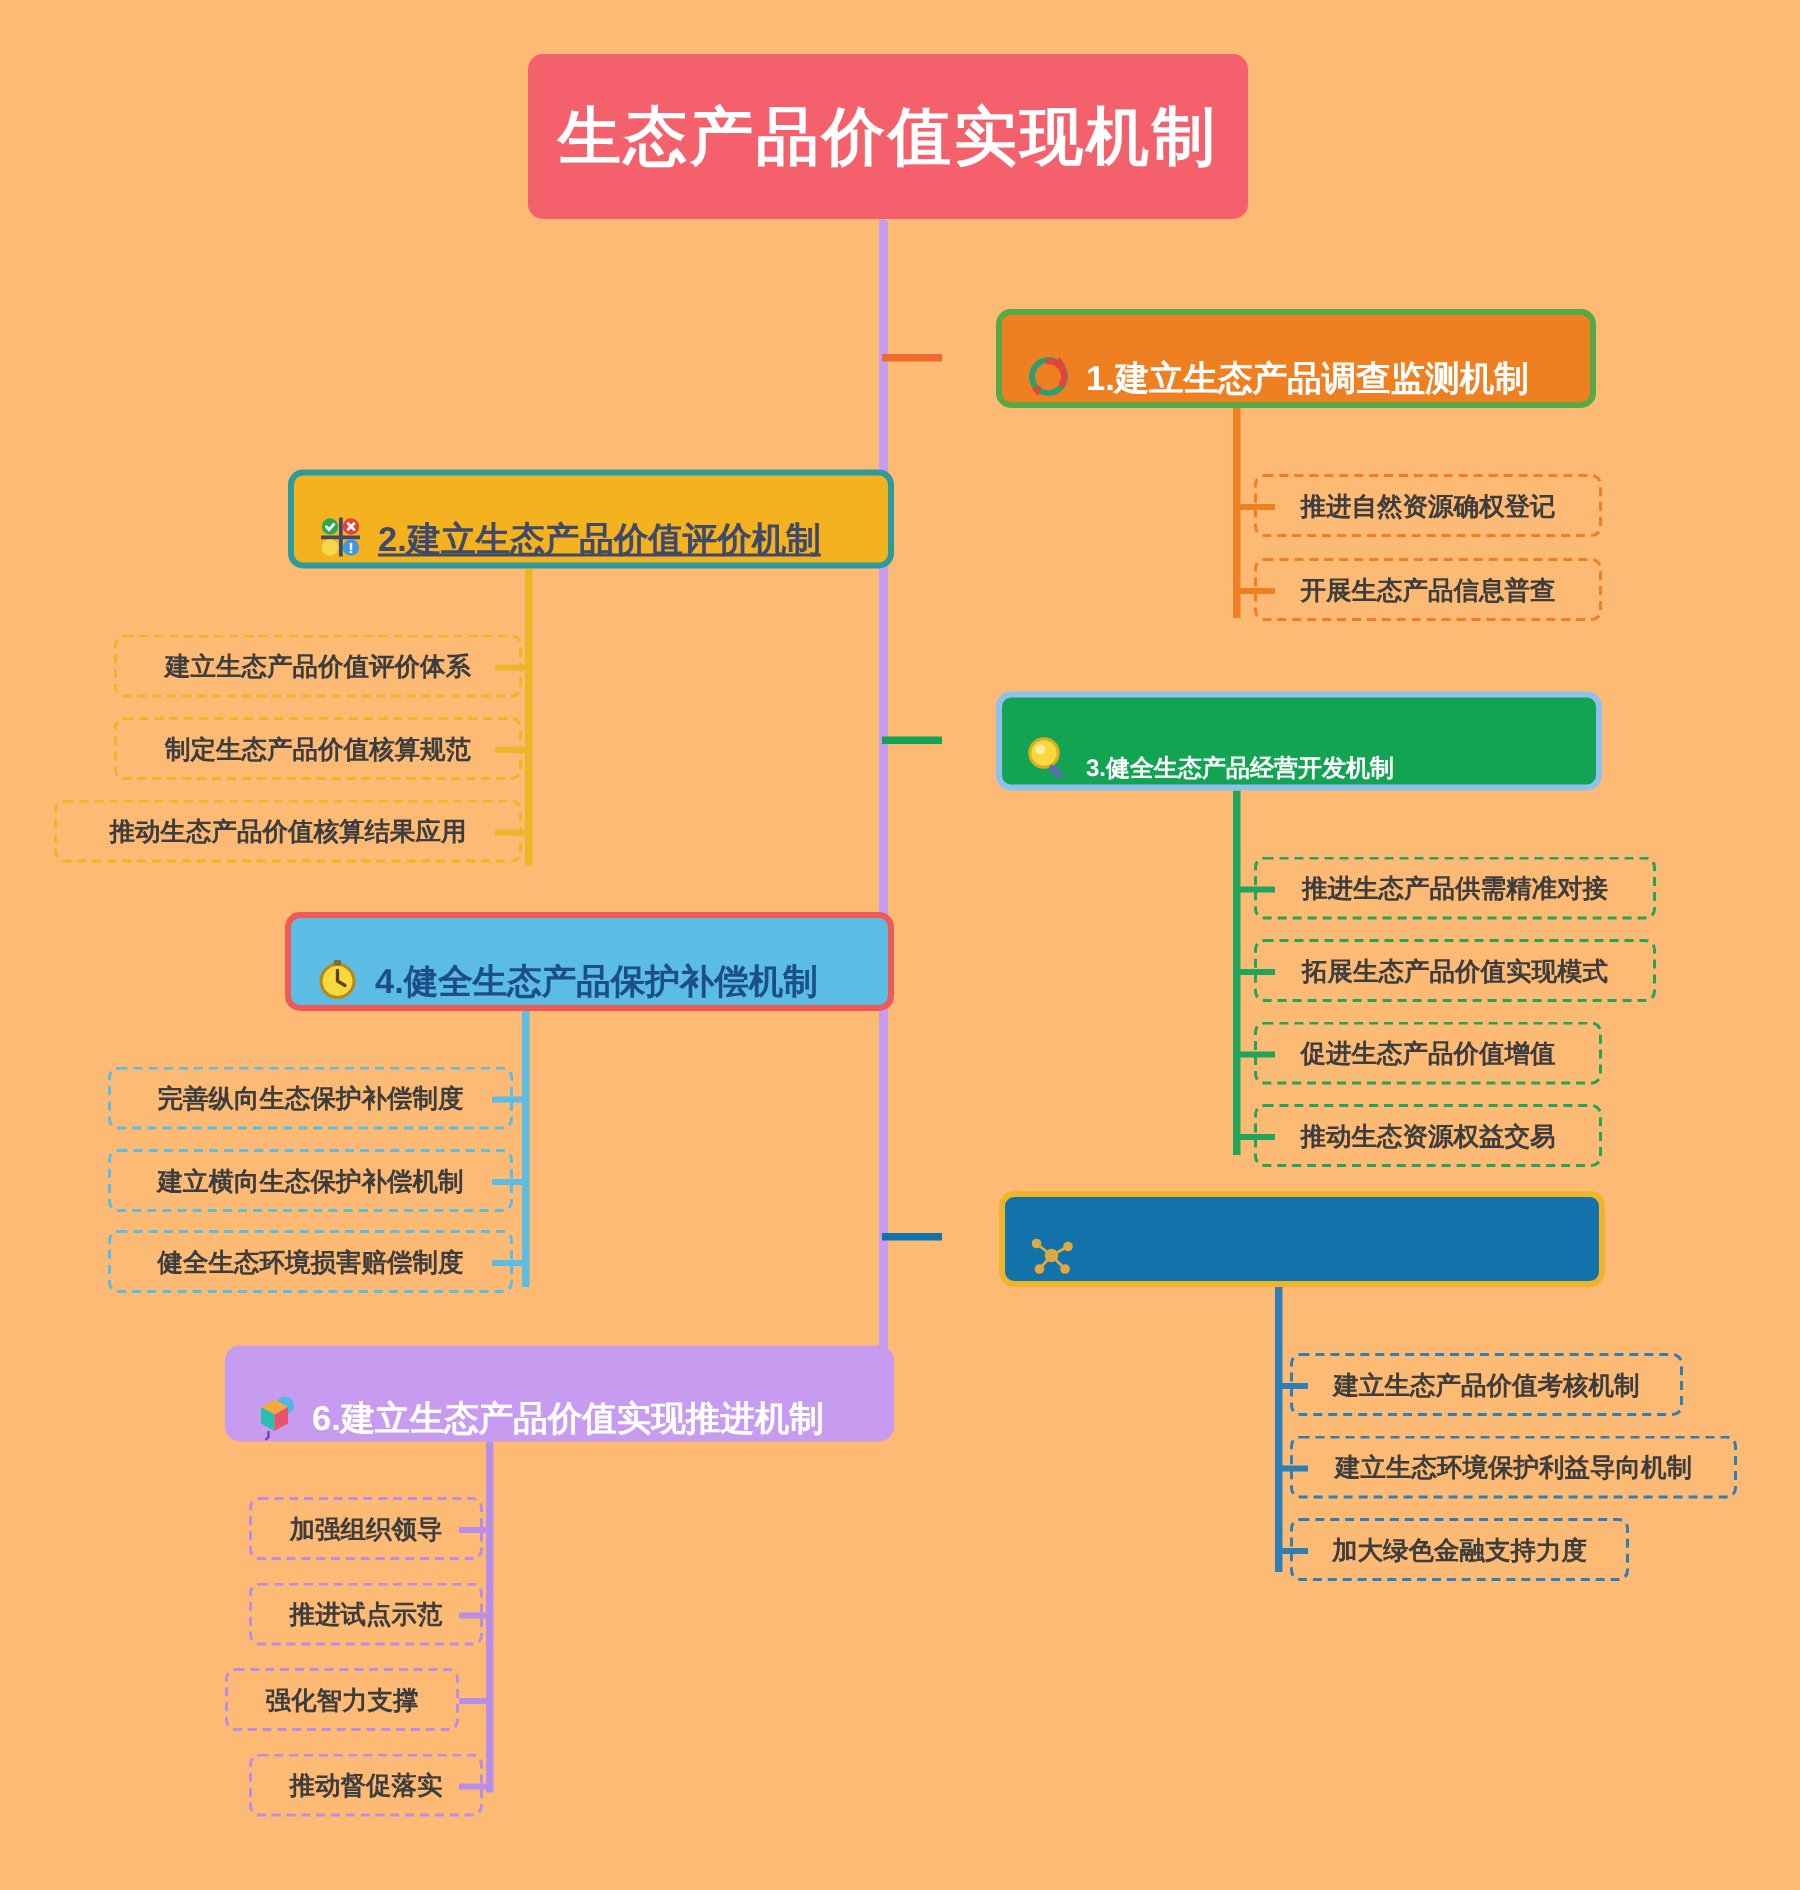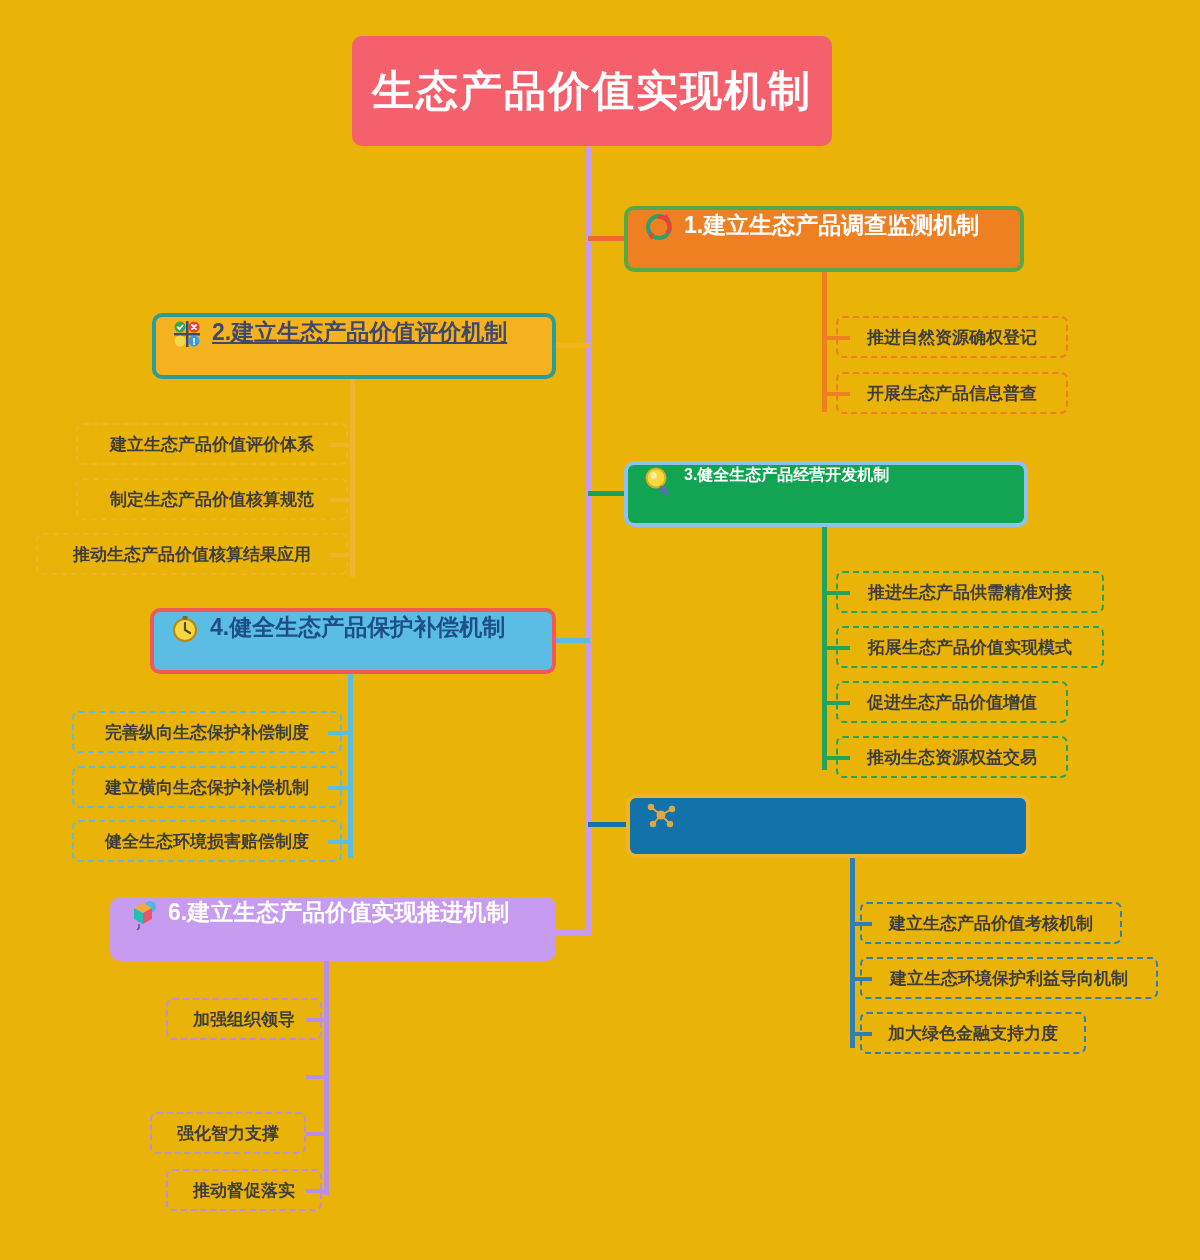--- a/index.html
+++ b/index.html
@@ -4,32 +4,33 @@
 <style>
   html,body{margin:0;padding:0;background:#ffffff;}
   body{
     font-family:"Liberation Sans","DejaVu Sans",sans-serif;
     -webkit-font-smoothing:antialiased;
   }
   #canvas{
     position:relative;
     width:1200px;
     height:1260px;
-    background:#eab308;
+    background:#fdba74;
     overflow:hidden;
   }
 
   
   .node{
     position:absolute;
     box-sizing:border-box;
     display:flex;
-    align-items:flex-start;
+    align-items:flex-end;
     border-radius:10px;
     white-space:nowrap;
+    margin-left:40px;
   }
   .leaf{
     position:absolute;
     box-sizing:border-box;
     display:flex;
     align-items:center;
     justify-content:center;
     border-radius:7px;
     border-style:dashed;
     border-width:2px;
@@ -317,20 +318,23 @@
         <path d="M8 11 l9 5 v11 l-9 -5 z" fill="#27bfb0"></path>
         <path d="M26 11 l-9 5 v11 l9 -5 z" fill="#e8556b"></path>
         <path d="M13 27 v4 l-2 2" fill="none" stroke="#7a3fae" stroke-width="1.6"></path>
       </svg>
     </span>
     <span class="lbl">6.建立生态产品价值实现推进机制</span>
   </div>
   <div class="leaf b6-leaf" style="left:166px;top:998px;width:156px;height:42px;font-family:Liberation Mono, monospace;">
     <span>加强组织领导</span>
   </div>
+  <div class="leaf b6-leaf" style="left:166px;top:1055px;width:156px;height:42px;">
+    <span>推进试点示范</span>
+  </div>
   <div class="leaf b6-leaf" style="left:150px;top:1112px;width:156px;height:42px;">
     <span>强化智力支撑</span>
   </div>
   <div class="leaf b6-leaf" style="left:166px;top:1169px;width:156px;height:42px;">
     <span>推动督促落实</span>
   </div>
 
 </div>
 
 </body></html>

